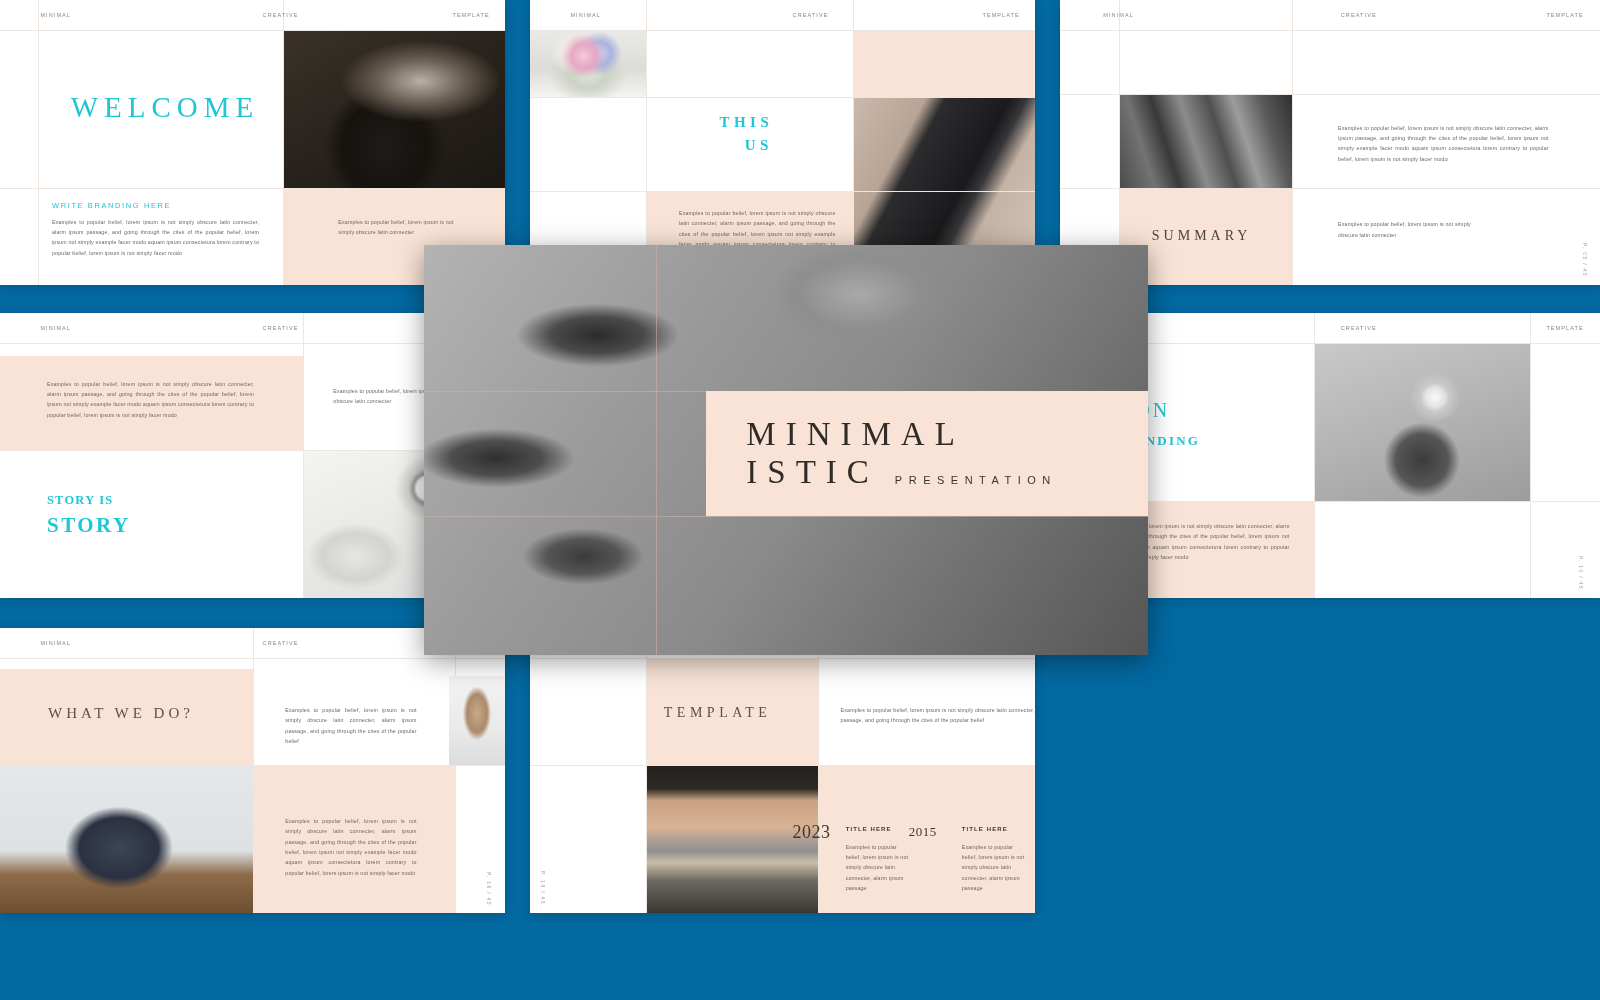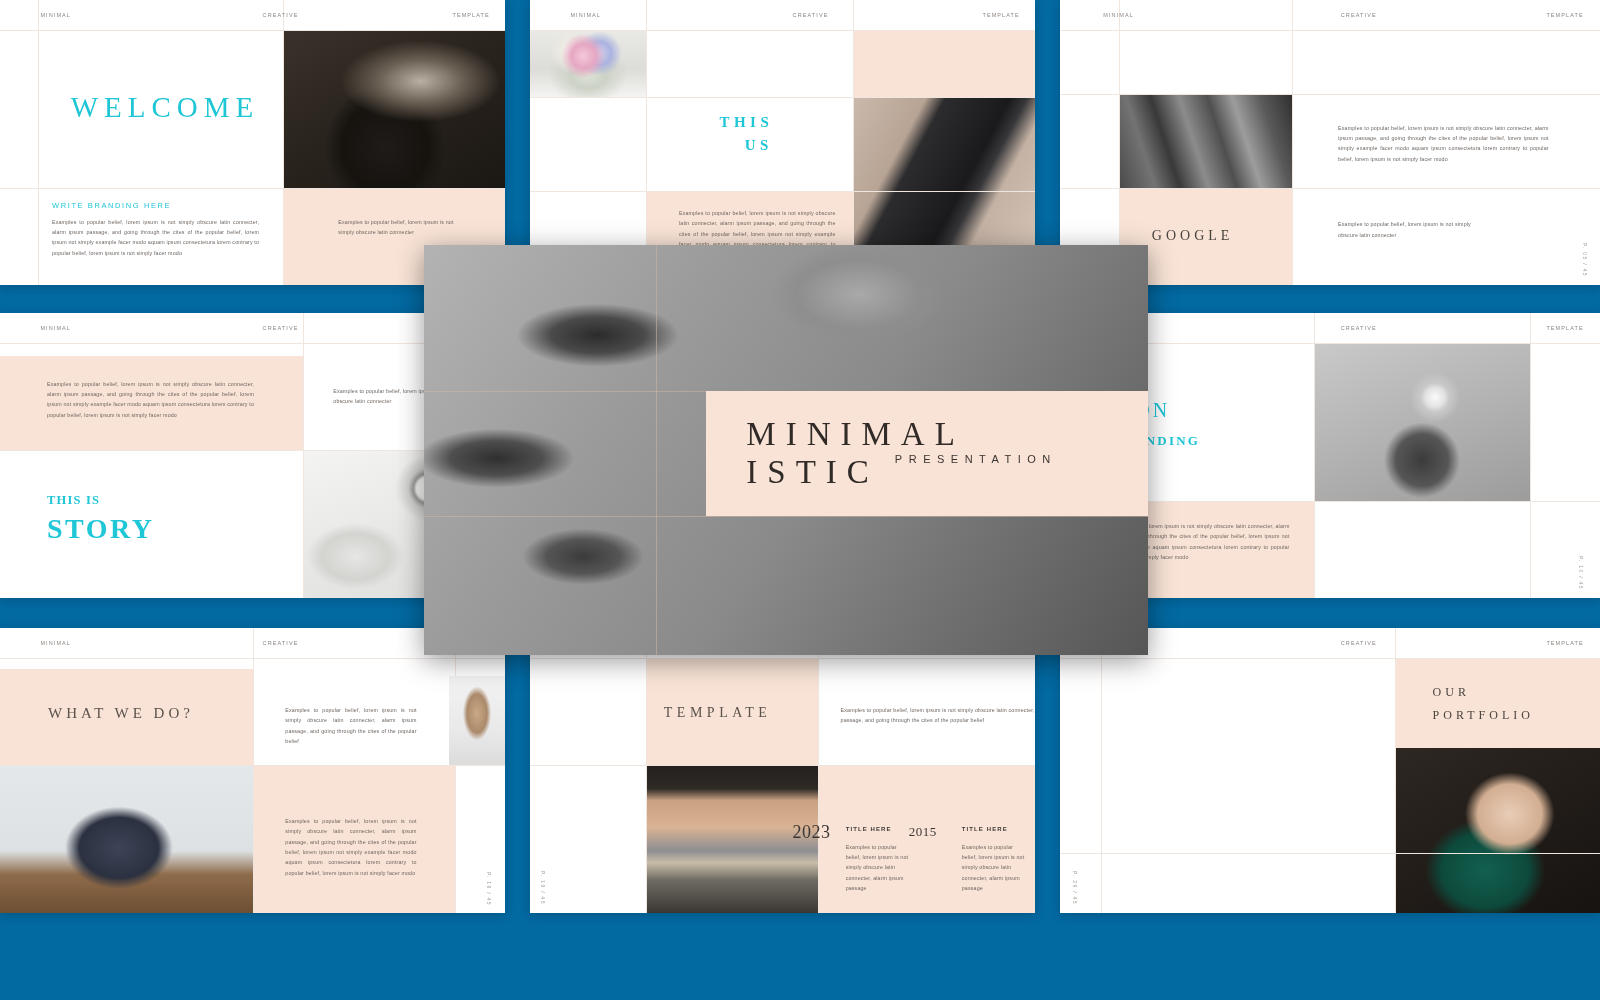--- a/index.html
+++ b/index.html
@@ -116,21 +116,21 @@
   #hero .band{
     position:absolute; left:39%; top:35.5%; right:0; height:30.5%;
     background:#f9e3d6; z-index:5;
     display:flex; flex-direction:column; justify-content:center;
   }
   #hero .l1,#hero .l2{
     font-family:"Liberation Serif", serif;
     color:#302b27; font-size:33px; letter-spacing:10px; line-height:1.16;
     margin-left:40px;
   }
-  #hero .l2wrap{ display:flex; align-items:flex-start; }
+  #hero .l2wrap{ display:flex; align-items:flex-end; }
   #hero .sub{
     font-family:"Liberation Sans", sans-serif;
     font-size:11px; letter-spacing:6.5px; color:#3a3430;
     margin-left:16px; margin-bottom:5px; font-weight:400;
   }
 
   
   #banner{
     position:absolute; left:0; right:0; bottom:0; height:82px;
     background:#1d4a4a; z-index:60;
@@ -192,40 +192,40 @@
     <div class="ph img-buildings" style="left:11%; top:33%; width:32%; height:33%;"></div>
     <div class="vline" style="left:11%;"></div>
     <div class="vline" style="left:43%;"></div>
     <div class="hline" style="top:33%;"></div>
     <div class="hline" style="top:66%;"></div>
     <div class="hdr">
       <span class="h1">MINIMAL</span>
       <span class="h2">CREATIVE</span>
       <span class="h3">TEMPLATE</span>
     </div>
-    <div class="big-serif" style="left:17%; top:80%; font-size:14px; letter-spacing:4px;">GOOGLE</div>
+    <div class="big-serif" style="left:17%; top:80%; font-size:14px; letter-spacing:4px;">SUMMARY</div>
     <div class="body-txt" style="left:51.5%; top:43%; width:39%;">Examples to popular belief, lorem ipsum is not simply obscure latin connecter, alarm ipsum passage, and going through the cites of the popular belief, lorem ipsum not simply example facer modo aquam ipsum consectetura lorem contrary to popular belief, lorem ipsum is not simply facer modo</div>
     <div class="body-txt" style="left:51.5%; top:77%; width:25%; text-align:left;">Examples to popular belief, lorem ipsum is not simply obscure latin connecter</div>
     <div class="pagenum" style="right:2.2%; bottom:3%;">P. 05 / 45</div>
   </div>
 
   <div class="slide" style="left:0px; top:313px; width:505px; height:285px;">
     <div class="peach" style="left:0; top:15%; width:60%; height:33%;"></div>
     <div class="ph img-coffee" style="left:60%; top:48%; width:40%; height:52%;"></div>
     <div class="vline" style="left:60%;"></div>
     <div class="hline" style="top:48%;"></div>
     <div class="hdr">
       <span class="h1">MINIMAL</span>
       <span class="h2">CREATIVE</span>
       <span class="h3">TEMPLATE</span>
     </div>
     <div class="body-txt" style="left:9.3%; top:23%; width:41%;">Examples to popular belief, lorem ipsum is not simply obscure latin connecter, alarm ipsum passage, and going through the cites of the popular belief, lorem ipsum not simply example facer modo aquam ipsum consectetura lorem contrary to popular belief, lorem ipsum is not simply facer modo</div>
     <div class="body-txt" style="left:66%; top:25.5%; width:28%; text-align:left;">Examples to popular belief, lorem ipsum is not simply obscure latin connecter</div>
-    <div class="acc-serif" style="left:9.3%; top:63%; font-size:12.5px; letter-spacing:1.2px; font-weight:bold;">THIS IS</div>
-    <div class="acc-serif" style="left:9.3%; top:70%; font-size:28px; letter-spacing:2.5px; font-weight:bold;">STORY</div>
+    <div class="acc-serif" style="left:9.3%; top:63%; font-size:12.5px; letter-spacing:1.2px; font-weight:bold;">STORY IS</div>
+    <div class="acc-serif" style="left:9.3%; top:70%; font-size:21px; letter-spacing:2.5px; font-weight:bold;">STORY</div>
   </div>
 
   <div class="slide" style="left:530px; top:313px; width:505px; height:285px;">
     <div class="peach" style="left:0; top:15%; width:30%; height:33%;"></div>
     <div class="ph img-coffee" style="left:30%; top:48%; width:35%; height:52%;"></div>
     <div class="vline" style="left:30%;"></div>
     <div class="hline" style="top:48%;"></div>
     <div class="hdr">
       <span class="h1">MINIMAL</span>
       <span class="h2">CREATIVE</span>
@@ -292,36 +292,20 @@
 
     <div style="position:absolute; z-index:7; left:75%; top:68%;">
       <span style="font-family:'Liberation Serif',serif; font-size:13px; color:#3d3835; letter-spacing:.5px;">2015</span>
     </div>
     <div style="position:absolute; z-index:7; left:85.5%; top:69.5%; font-size:6px; font-weight:bold; letter-spacing:1.1px; color:#3d3835;">TITLE HERE</div>
     <div class="body-txt" style="left:85.5%; top:75%; width:13%; text-align:left;">Examples to popular belief, lorem ipsum is not simply obscure latin connecter, alarm ipsum passage</div>
 
     <div class="pagenum" style="left:2%; bottom:3%;">P. 19 / 45</div>
   </div>
 
-  <div class="slide" style="left:1060px; top:628px; width:540px; height:285px;">
-    <div class="peach" style="left:62%; top:11%; width:38%; height:31%;"></div>
-    <div class="ph img-bride" style="left:7.5%; top:11%; width:54.5%; height:68%;"></div>
-    <div class="ph img-greendress" style="left:62%; top:42%; width:38%; height:58%;"></div>
-    <div class="vline" style="left:7.5%;"></div>
-    <div class="vline" style="left:62%;"></div>
-    <div class="hline" style="top:79%;"></div>
-    <div class="hdr">
-      <span class="h1">MINIMAL</span>
-      <span class="h2">CREATIVE</span>
-      <span class="h3">TEMPLATE</span>
-    </div>
-    <div class="big-serif" style="left:69%; top:20%; font-size:12px; letter-spacing:4px;">OUR</div>
-    <div class="big-serif" style="left:69%; top:28%; font-size:12px; letter-spacing:4px;">PORTFOLIO</div>
-    <div class="pagenum" style="left:2.2%; bottom:3%;">P. 29 / 45</div>
-  </div>
 
   <div id="hero" class="slide img-face">
     <div class="grid-v" style="left:32%;"></div>
     <div class="grid-h" style="top:35.5%;"></div>
     <div class="grid-h" style="top:66%;"></div>
     <div class="band">
       <div class="l1">MINIMAL</div>
       <div class="l2wrap">
         <div class="l2">ISTIC</div>
         <div class="sub">PRESENTATION</div>

